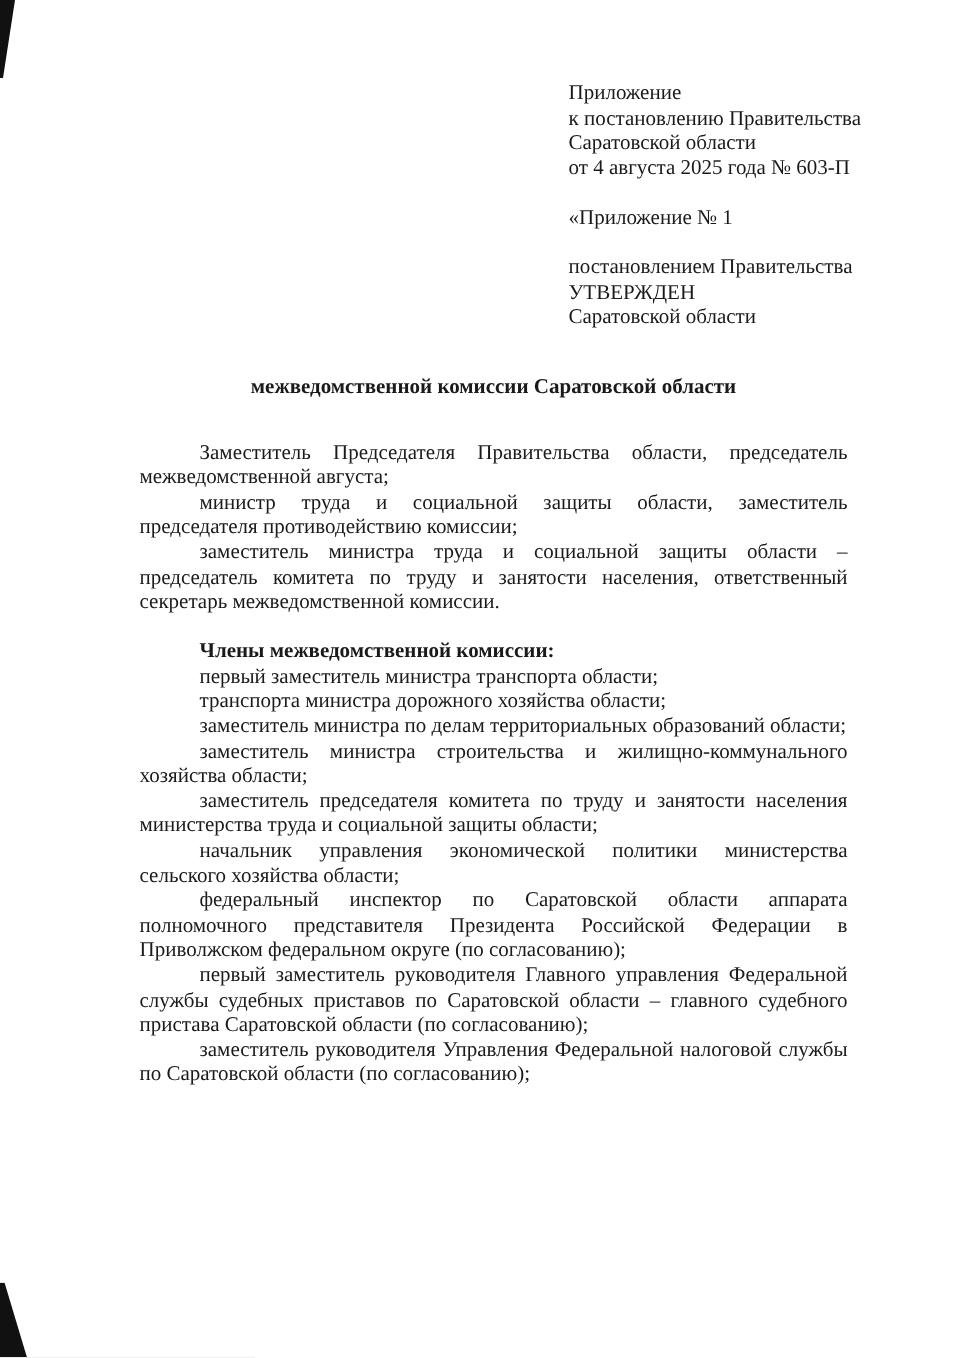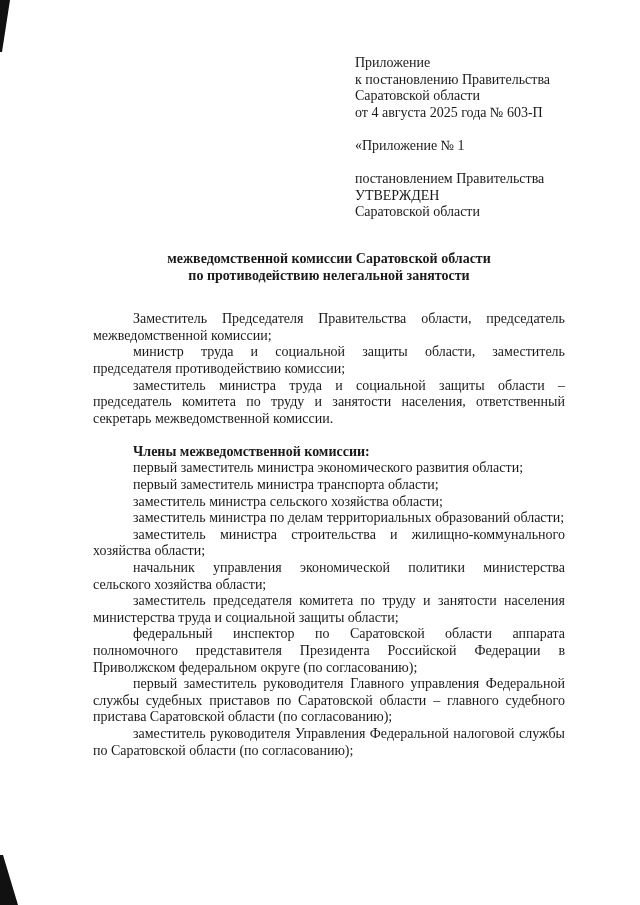--- a/index.html
+++ b/index.html
@@ -39,20 +39,21 @@
     height: 50px;
     background: #111111;
     clip-path: polygon(0 0, 3px 0, 18px 50px, 0 50px);
   }
   .header-block {
     margin-left: 355px;
     margin-right: 20px;
   }
   .header-line {
     white-space: nowrap;
+    margin-left: 24px;
   }
   .header-group {
     margin-top: 16.6px;
   }
   .header-group.first {
     margin-top: 0;
   }
   .title-block {
     margin-top: 30px;
     margin-left: 93px;
@@ -95,35 +96,33 @@
     </div>
     <div class="header-group">
       <div class="header-line">постановлением Правительства</div>
       <div class="header-line">УТВЕРЖДЕН</div>
       <div class="header-line">Саратовской области</div>
     </div>
   </div>
 
   <div class="title-block">
     <div>межведомственной комиссии Саратовской области</div>
-    <div>по противодействию нелегальной занятости</div>
   </div>
 
   <div class="body-block">
-    <p>Заместитель Председателя Правительства области, председатель межведомственной комиссии;</p>
+    <p>Заместитель Председателя Правительства области, председатель межведомственной августа;</p>
     <p>министр труда и социальной защиты области, заместитель председателя противодействию комиссии;</p>
     <p>заместитель министра труда и социальной защиты области – председатель комитета по труду и занятости населения, ответственный секретарь межведомственной комиссии.</p>
 
     <p class="members-heading">Члены межведомственной комиссии:</p>
 
-    <p>первый заместитель министра экономического развития области;</p>
     <p>первый заместитель министра транспорта области;</p>
-    <p>заместитель министра сельского хозяйства области;</p>
+    <p>транспорта министра дорожного хозяйства области;</p>
     <p>заместитель министра по делам территориальных образований области;</p>
     <p>заместитель министра строительства и жилищно-коммунального хозяйства области;</p>
+    <p>заместитель председателя комитета по труду и занятости населения министерства труда и социальной защиты области;</p>
     <p>начальник управления экономической политики министерства сельского хозяйства области;</p>
-    <p>заместитель председателя комитета по труду и занятости населения министерства труда и социальной защиты области;</p>
     <p>федеральный инспектор по Саратовской области аппарата полномочного представителя Президента Российской Федерации в Приволжском федеральном округе (по согласованию);</p>
     <p>первый заместитель руководителя Главного управления Федеральной службы судебных приставов по Саратовской области – главного судебного пристава Саратовской области (по согласованию);</p>
     <p>заместитель руководителя Управления Федеральной налоговой службы по Саратовской области (по согласованию);</p>
   </div>
 
 </div>
 
 </body></html>

